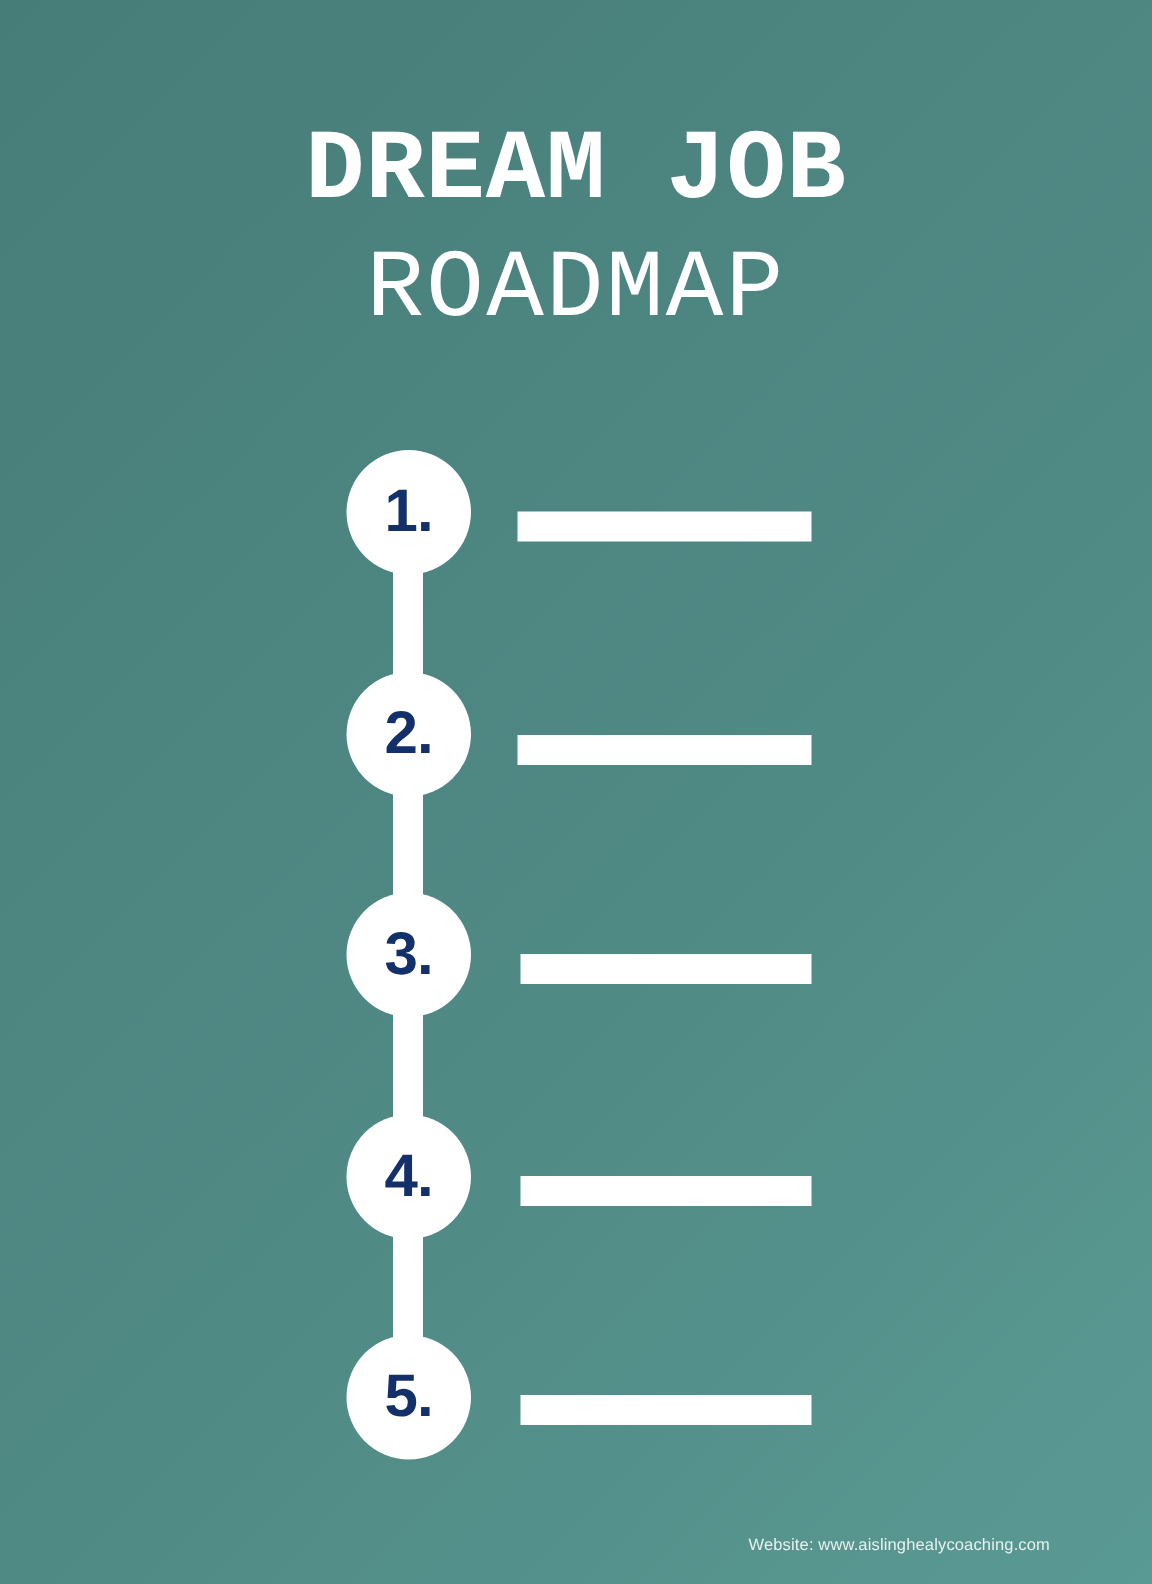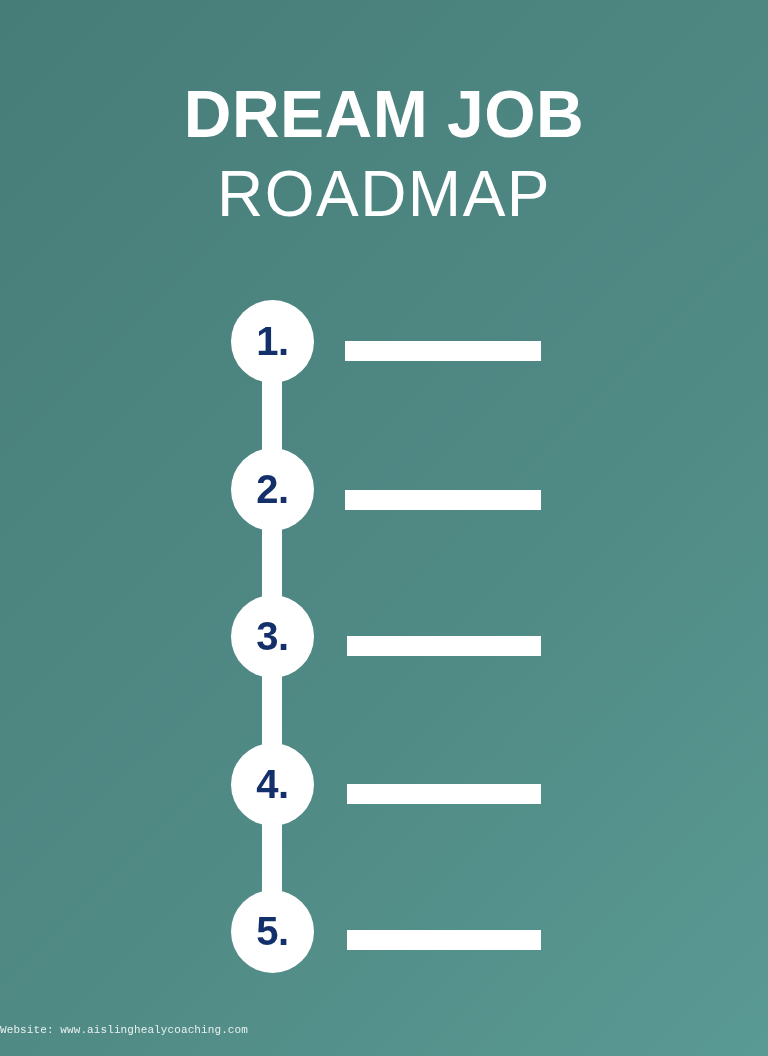--- a/index.html
+++ b/index.html
@@ -22,20 +22,21 @@
     overflow: hidden;
   }
 
   
   .title-block {
     position: absolute;
     top: 78px;
     left: 0;
     width: 768px;
     text-align: center;
+    font-family: Liberation Mono, monospace;
   }
   .title-line1 {
     display: block;
     color: #ffffff;
     font-size: 66px;
     font-weight: 700;
     letter-spacing: 0.5px;
     line-height: 72px;
     white-space: nowrap;
   }
@@ -99,22 +100,21 @@
     height: 20px;
     background: #ffffff;
   }
 
   
   .footer {
     position: absolute;
     left: 0;
     bottom: 18px;
     width: 700px;
-    text-align: left;
-    font-family: Liberation Mono, monospace;
+    text-align: right;
   }
   .footer-line {
     display: block;
     color: #e8f1ef;
     font-size: 11px;
     line-height: 15px;
     letter-spacing: 0.1px;
   }
 </style>
 </head>

